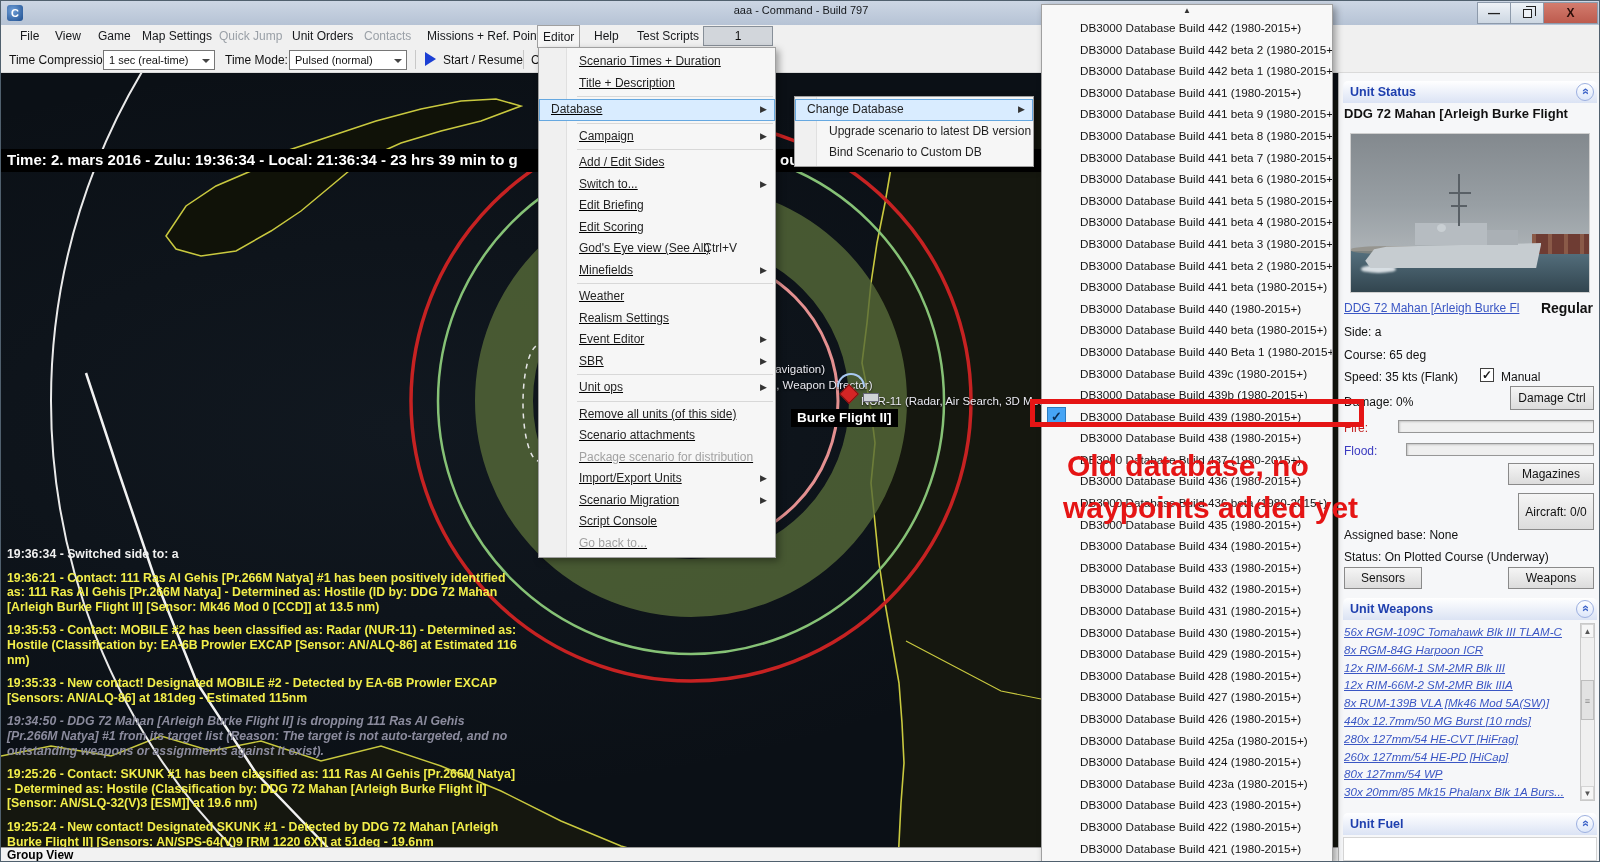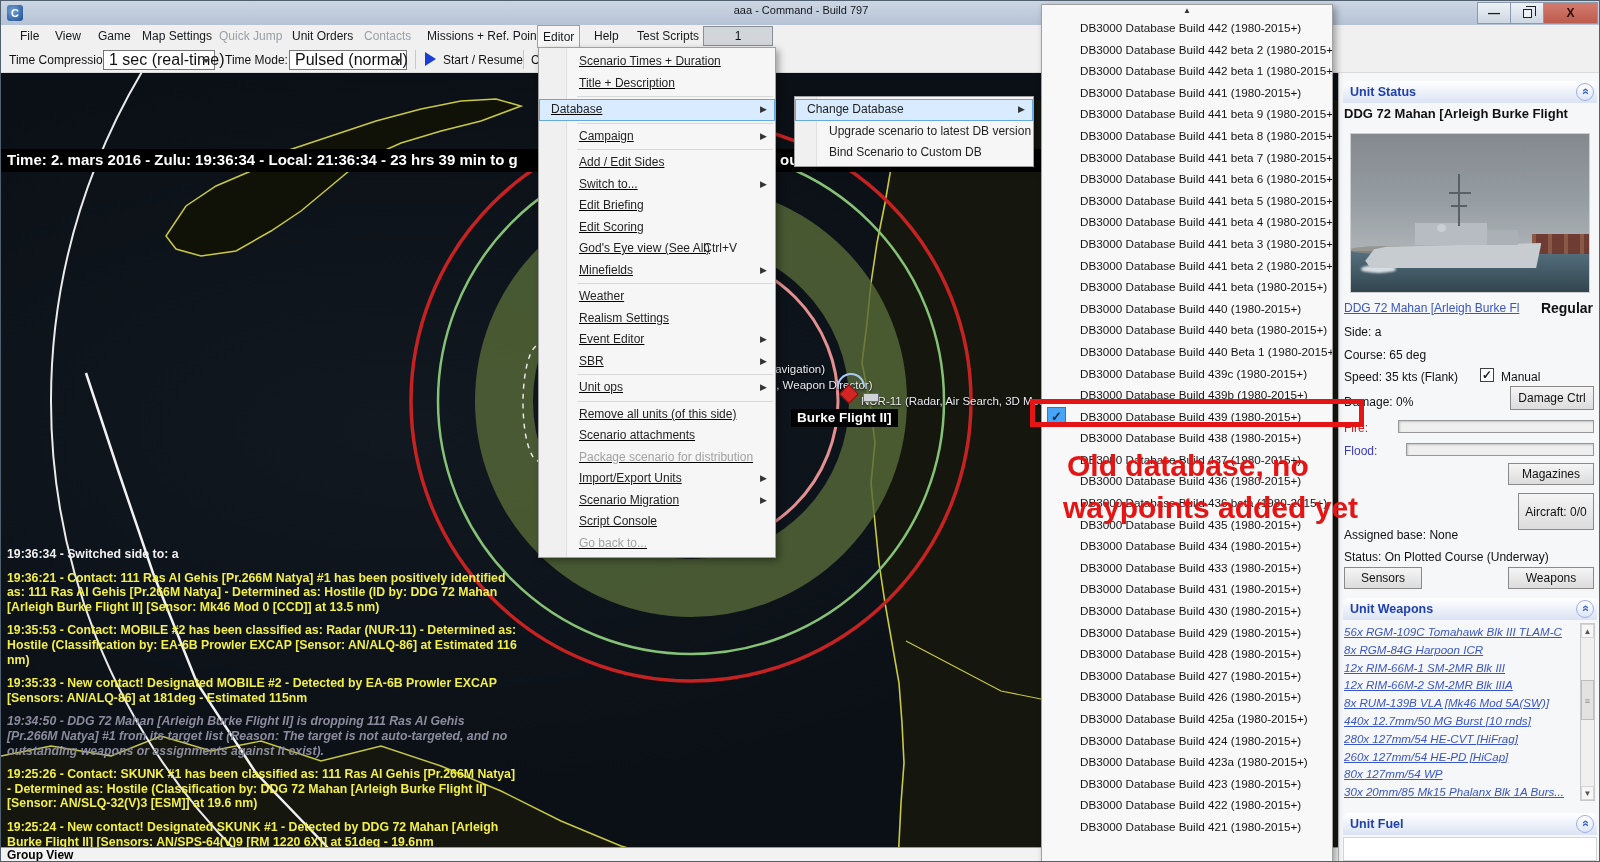--- a/index.html
+++ b/index.html
@@ -30,21 +30,21 @@
   .mb-item { position:absolute; top:0; height:22px; line-height:22px; font-size:12px; color:#16181b; padding:0 5px; }
   .mb-item.disabled { color:#9aa0a7; }
   .mb-item.open { background:#f6f6f6; border:1px solid #a0a0a0; border-bottom:none; height:23px; z-index:12; }
   .mb-one { position:absolute; left:702px; top:1px; width:70px; height:20px; background:#d2d6db;
     border:1px solid #878f98; text-align:center; line-height:18px; font-size:12px; color:#111; }
   
   .toolbar { position:absolute; left:0; top:46px; width:1600px; height:26px; background:#f0f0f0;
     border-bottom:1px solid #dadada; z-index:2; font-size:12px; color:#111; }
   .tb-label { position:absolute; top:6px; }
   .combo { position:absolute; top:3px; height:20px; background:#fff; border:1px solid #767676;
-    font-size:16px; line-height:18px; padding:0 20px 0 5px; color:#111; white-space:nowrap; }
+    font-size:11px; line-height:18px; padding:0 20px 0 5px; color:#111; white-space:nowrap; }
   .combo .dd { position:absolute; right:4px; top:8px; width:0; height:0;
     border-left:4px solid transparent; border-right:4px solid transparent; border-top:4px solid #444; }
   .tb-sep { position:absolute; top:3px; width:1px; height:19px; background:#c8c8c8; }
   .play-icon { position:absolute; left:424px; top:5px; width:0; height:0;
     border-left:11px solid #1b3fd4; border-top:7px solid transparent; border-bottom:7px solid transparent; }
   
   .map { position:absolute; left:0; top:72px; width:1337px; height:790px; overflow:hidden;
     background:#0b1016 radial-gradient(ellipse at 30% 45%, rgba(70,95,120,0.10), transparent 60%); z-index:1; }
   .map svg { position:absolute; left:0; top:0; }
   .timebar { position:absolute; left:0; top:76px; width:1042px; height:23px; background:#000; overflow:hidden; z-index:2; }
@@ -406,20 +406,21 @@
       <div class="db-item"><span>DB3000 Database Build 439c (1980-2015+)</span></div>
       <div class="db-item"><span>DB3000 Database Build 439b (1980-2015+)</span></div>
       <div class="db-item"><div class="db-check">✓</div><span>DB3000 Database Build 439 (1980-2015+)</span></div>
       <div class="db-item"><span>DB3000 Database Build 438 (1980-2015+)</span></div>
       <div class="db-item"><span>DB3000 Database Build 437 (1980-2015+)</span></div>
       <div class="db-item"><span>DB3000 Database Build 436 (1980-2015+)</span></div>
       <div class="db-item"><span>DB3000 Database Build 436 beta (1980-2015+)</span></div>
       <div class="db-item"><span>DB3000 Database Build 435 (1980-2015+)</span></div>
       <div class="db-item"><span>DB3000 Database Build 434 (1980-2015+)</span></div>
       <div class="db-item"><span>DB3000 Database Build 433 (1980-2015+)</span></div>
+      <div class="db-item"><span>DB3000 Database Build 432 (1980-2015+)</span></div>
       <div class="db-item"><span>DB3000 Database Build 431 (1980-2015+)</span></div>
       <div class="db-item"><span>DB3000 Database Build 430 (1980-2015+)</span></div>
       <div class="db-item"><span>DB3000 Database Build 429 (1980-2015+)</span></div>
       <div class="db-item"><span>DB3000 Database Build 428 (1980-2015+)</span></div>
       <div class="db-item"><span>DB3000 Database Build 427 (1980-2015+)</span></div>
       <div class="db-item"><span>DB3000 Database Build 426 (1980-2015+)</span></div>
       <div class="db-item"><span>DB3000 Database Build 425a (1980-2015+)</span></div>
       <div class="db-item"><span>DB3000 Database Build 424 (1980-2015+)</span></div>
       <div class="db-item"><span>DB3000 Database Build 423a (1980-2015+)</span></div>
       <div class="db-item"><span>DB3000 Database Build 423 (1980-2015+)</span></div>

